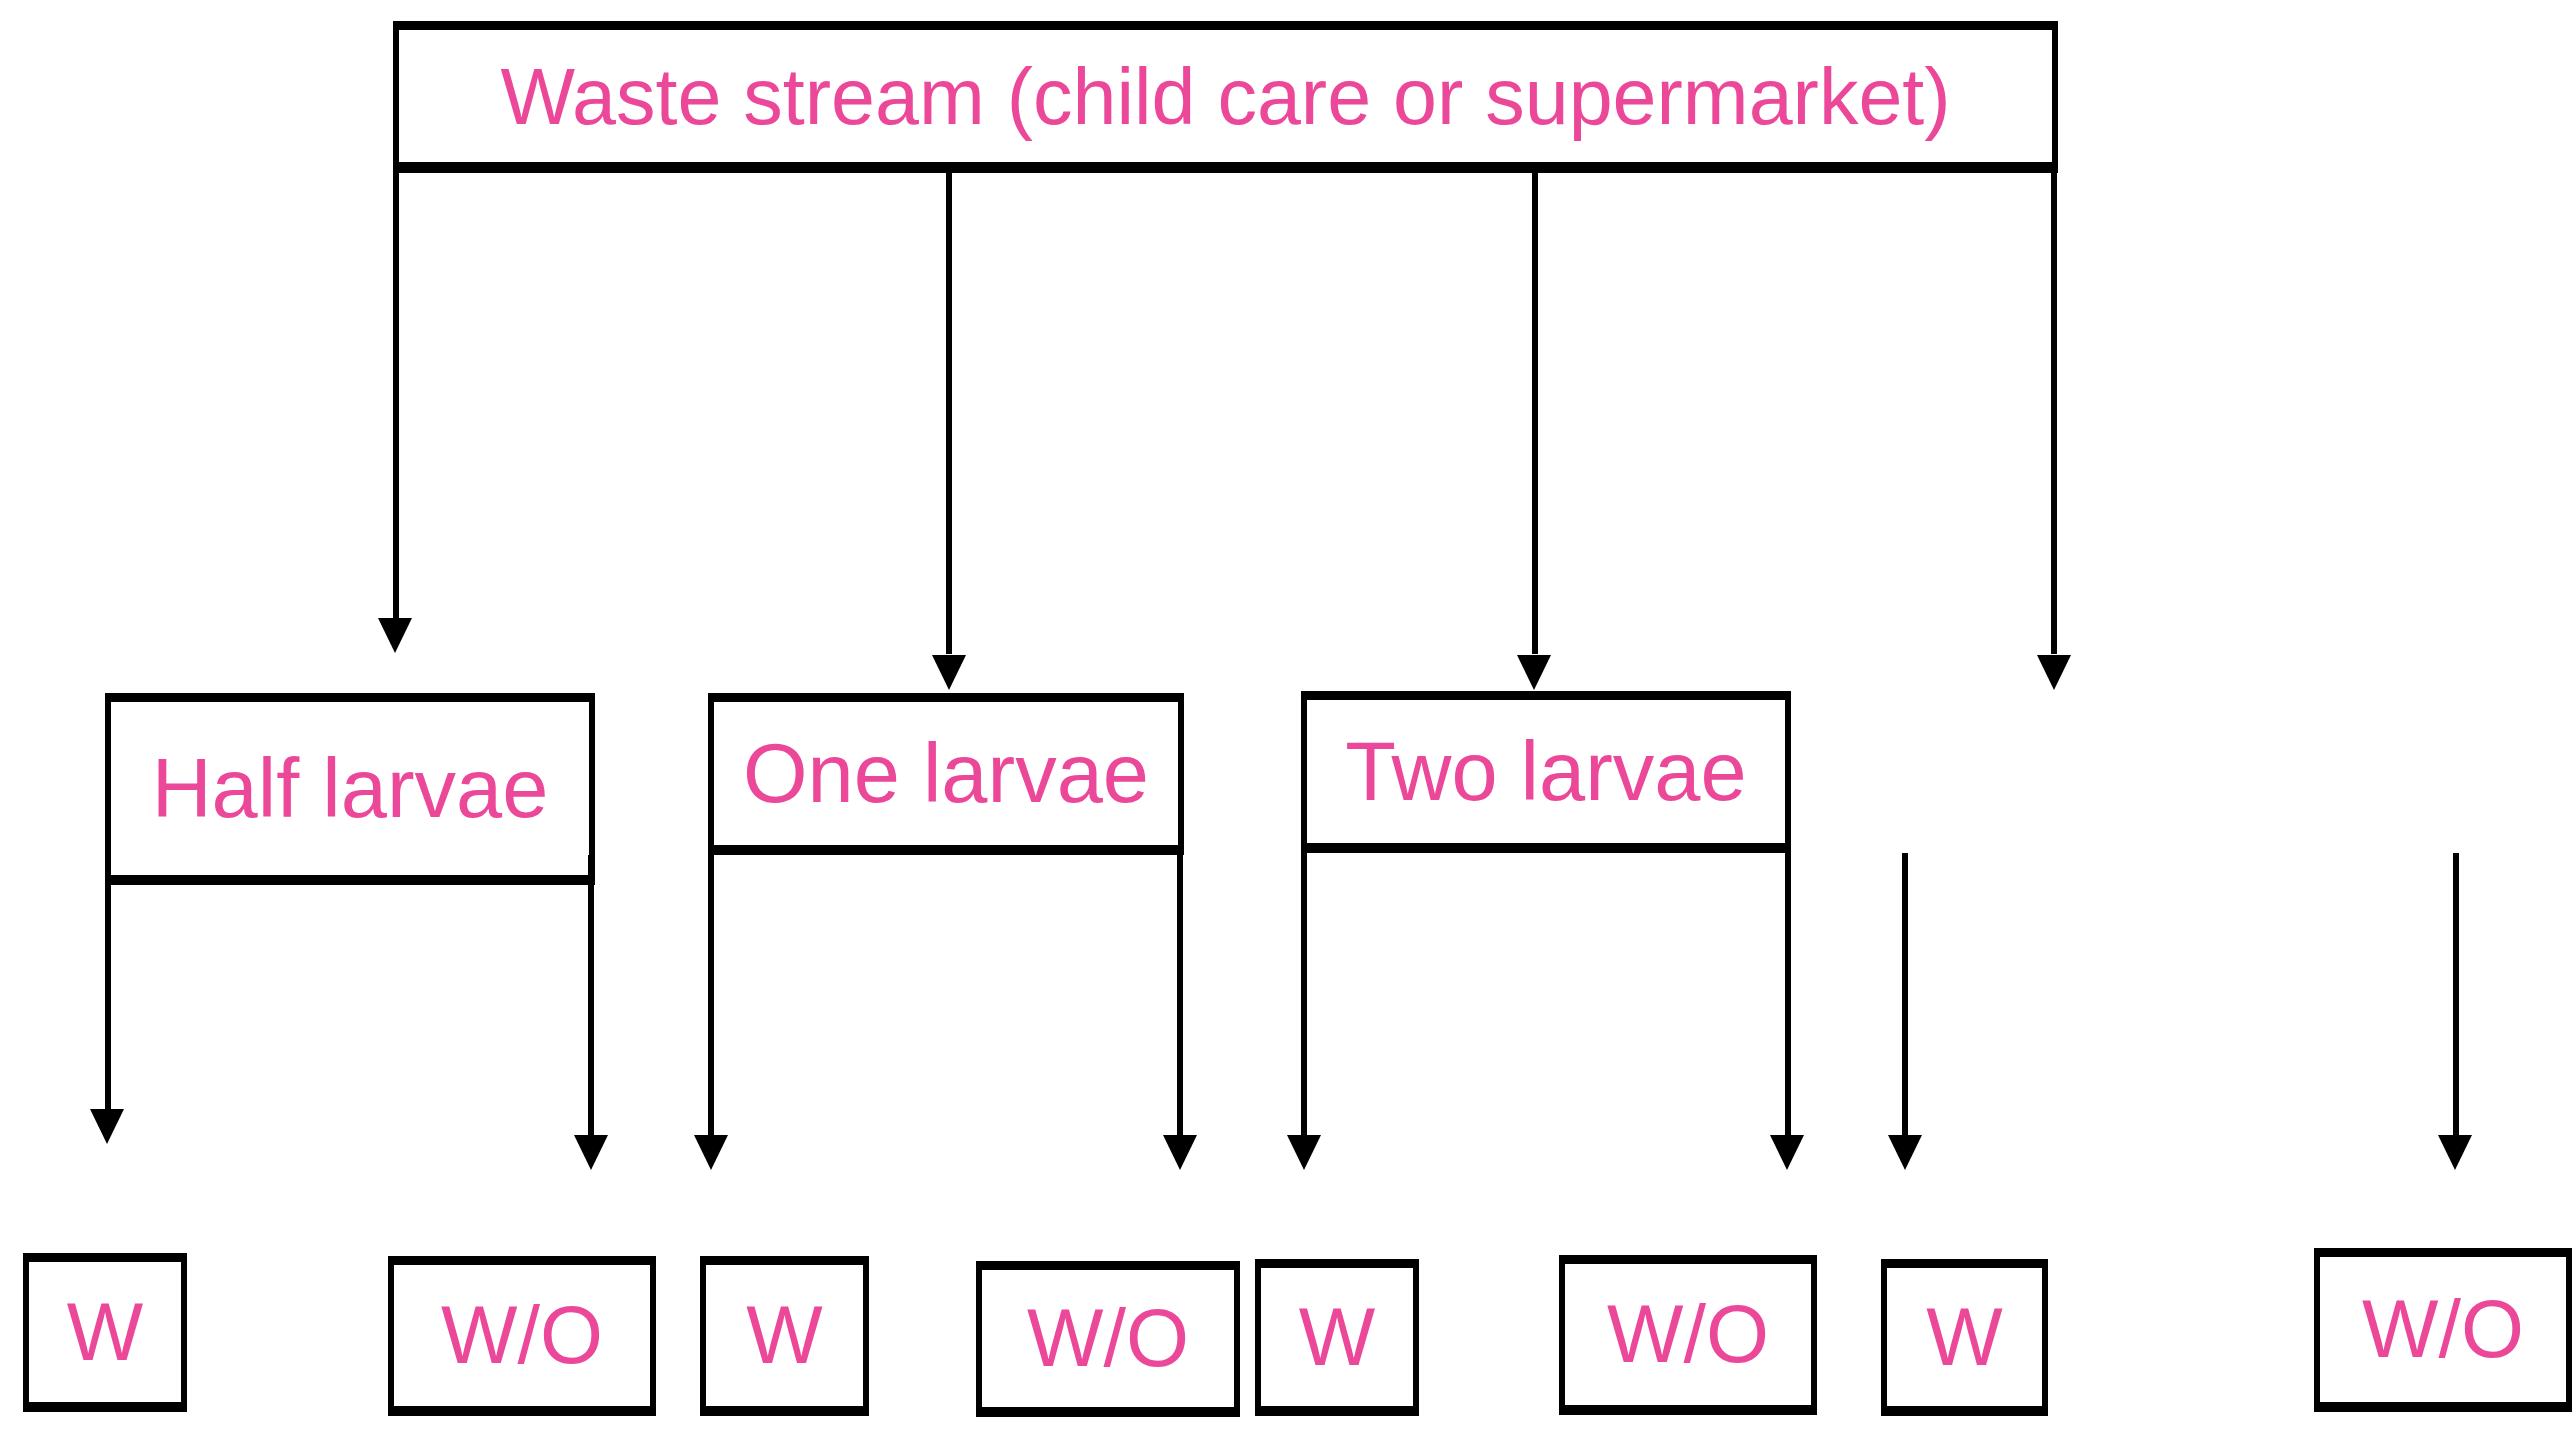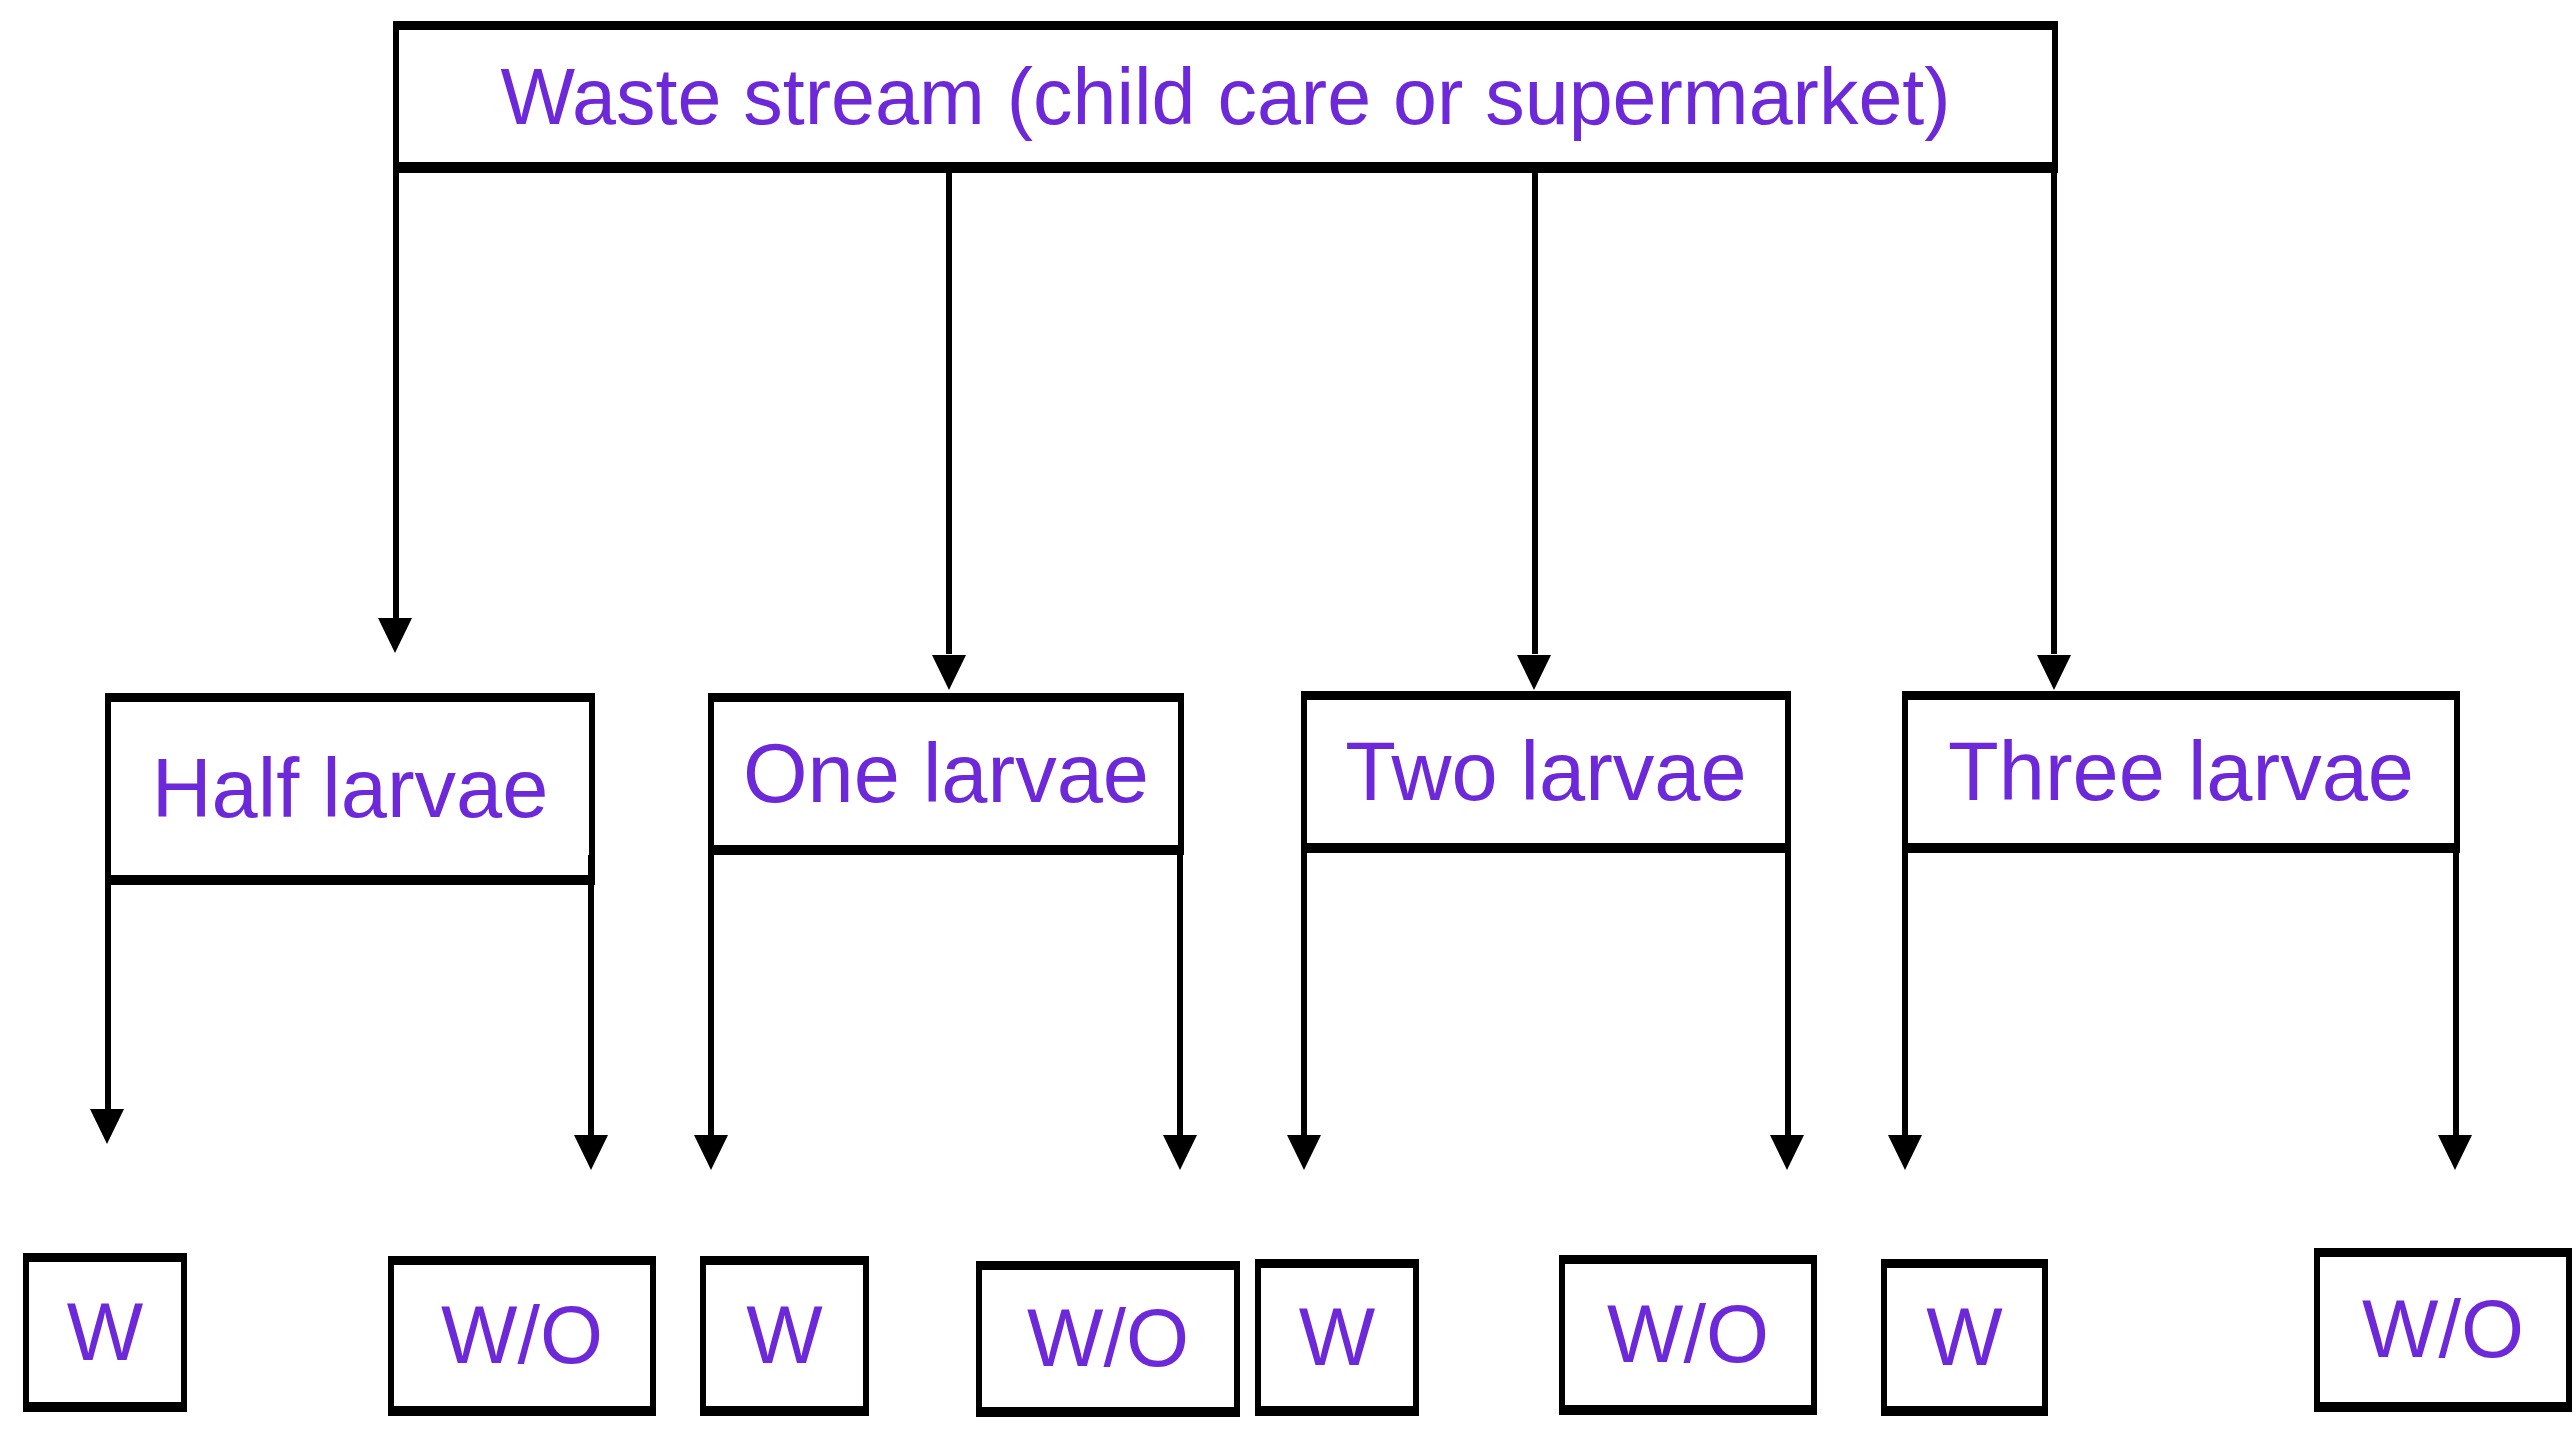--- a/index.html
+++ b/index.html
@@ -6,21 +6,21 @@
     margin: 0;
     padding: 0;
     background: #ffffff;
   }
   #canvas {
     position: relative;
     width: 2576px;
     height: 1432px;
     background: #ffffff;
     font-family: "Liberation Sans", sans-serif;
-    color: #6d28d9;
+    color: #ec4899;
     overflow: hidden;
   }
   .node {
     position: absolute;
     box-sizing: border-box;
     background: #ffffff;
     border: 6.7px solid #000000;
     border-top-width: 9.6px;
     border-bottom-width: 10.6px;
     display: flex;
@@ -70,23 +70,20 @@
 
   <div class="node lvl2" style="left:105px; top:693px; width:490px; height:192px;">
     <span>Half larvae</span>
   </div>
   <div class="node lvl2" style="left:708px; top:693px; width:476px; height:162px;text-align:center;">
     <span>One larvae</span>
   </div>
   <div class="node lvl2" style="left:1301px; top:691px; width:490px; height:162px;">
     <span>Two larvae</span>
   </div>
-  <div class="node lvl2" style="left:1902px; top:691px; width:558px; height:162px;">
-    <span>Three larvae</span>
-  </div>
 
   <div class="vline" style="left:105px; top:855px; height:254px;"></div>
   <div class="arrowhead" style="left:90px; top:1109px;"></div>
 
   <div class="vline" style="left:588px; top:855px; height:280px;"></div>
   <div class="arrowhead" style="left:574px; top:1135px;"></div>
 
   <div class="vline" style="left:708px; top:855px; height:280px;"></div>
   <div class="arrowhead" style="left:694px; top:1135px;"></div>
 

